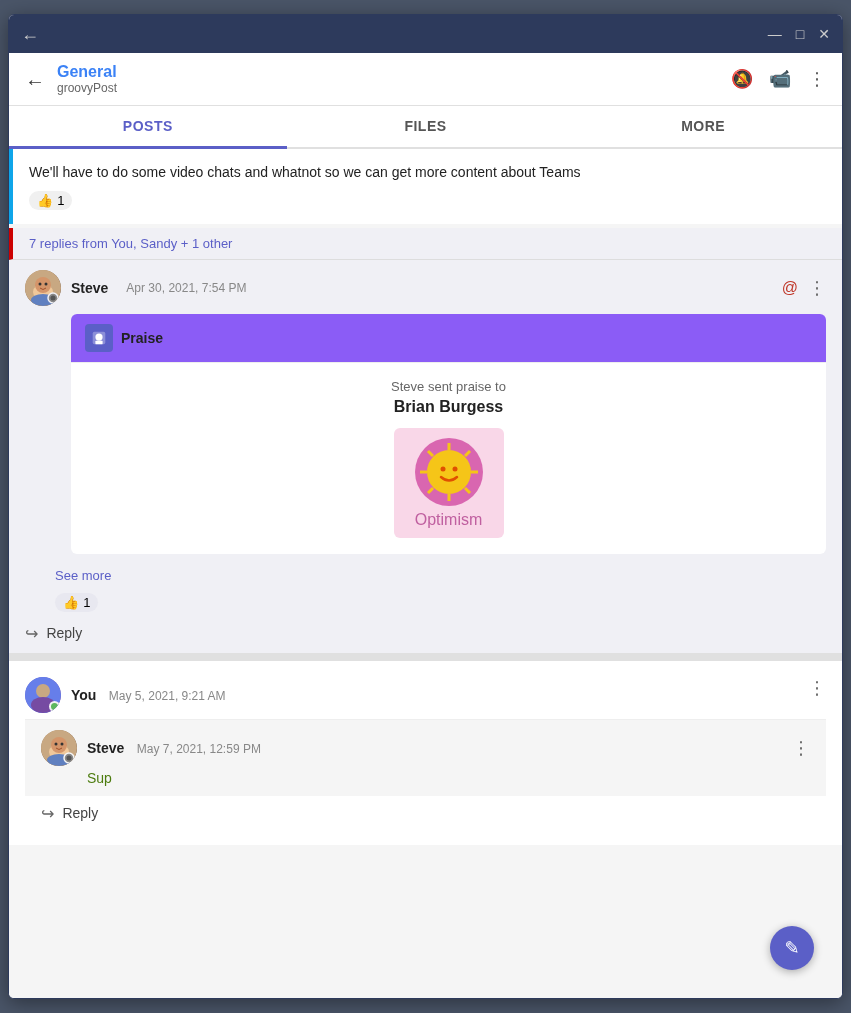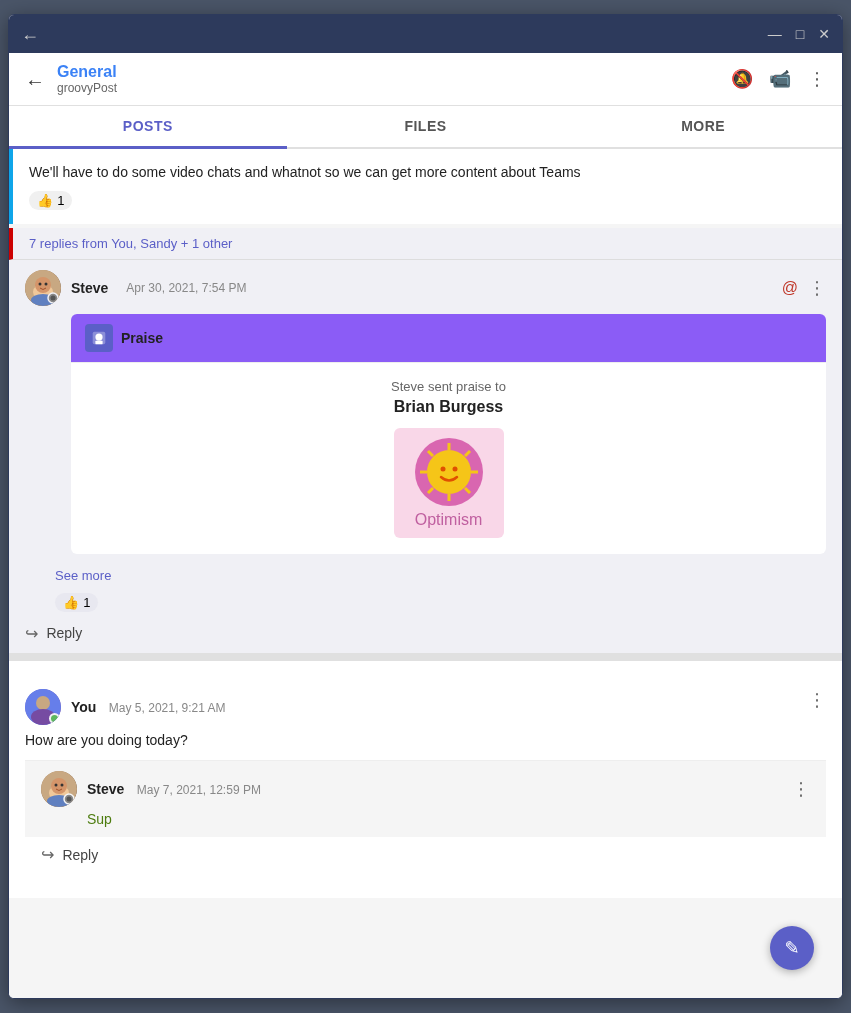--- a/index.html
+++ b/index.html
@@ -340,21 +340,21 @@
       font-size: 14px;
       color: #444;
       font-weight: 500;
     }
     .divider {
       height: 8px;
       background: #e0e0e0;
     }
     .post-section {
       background: #fff;
-      padding: 28px 16px;
+      padding: 16px 16px;
     }
     .post-msg-header {
       display: flex;
       align-items: flex-start;
       justify-content: space-between;
       margin-bottom: 6px;
     }
     .post-msg-header-left {
       display: flex;
       align-items: center;
@@ -569,21 +569,20 @@
               </svg>
               <div class="avatar-badge"></div>
             </div>
             <div>
               <span class="msg-author">You</span>
               <div class="msg-time" style="display:inline; margin-left: 8px;">May 5, 2021, 9:21 AM</div>
             </div>
           </div>
           <button class="msg-action-more">⋮</button>
         </div>
-        <div class="post-msg-text">How are you doing today?</div>
 
         <div class="nested-reply">
           <div class="nested-reply-header">
             <div class="nested-reply-left">
               <div class="avatar avatar-steve2">
                 <svg viewBox="0 0 36 36" width="36" height="36">
                   <circle cx="18" cy="18" r="18" fill="#c8a882"></circle>
                   <ellipse cx="18" cy="22" rx="10" ry="8" fill="#f0c89a"></ellipse>
                   <circle cx="18" cy="15" r="8" fill="#d4956a"></circle>
                   <circle cx="15" cy="14" r="1.5" fill="#333"></circle>

